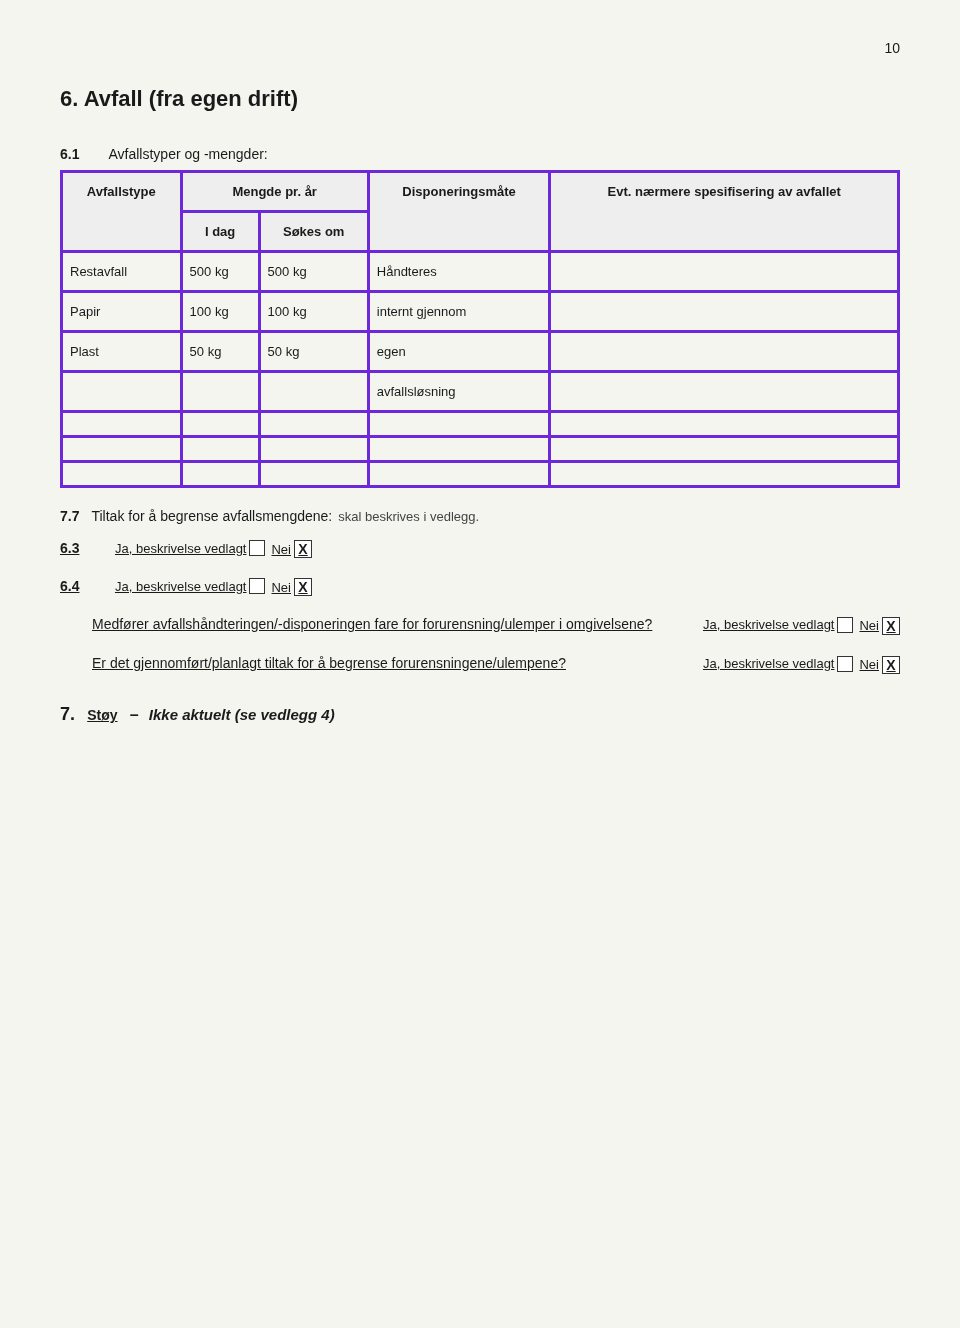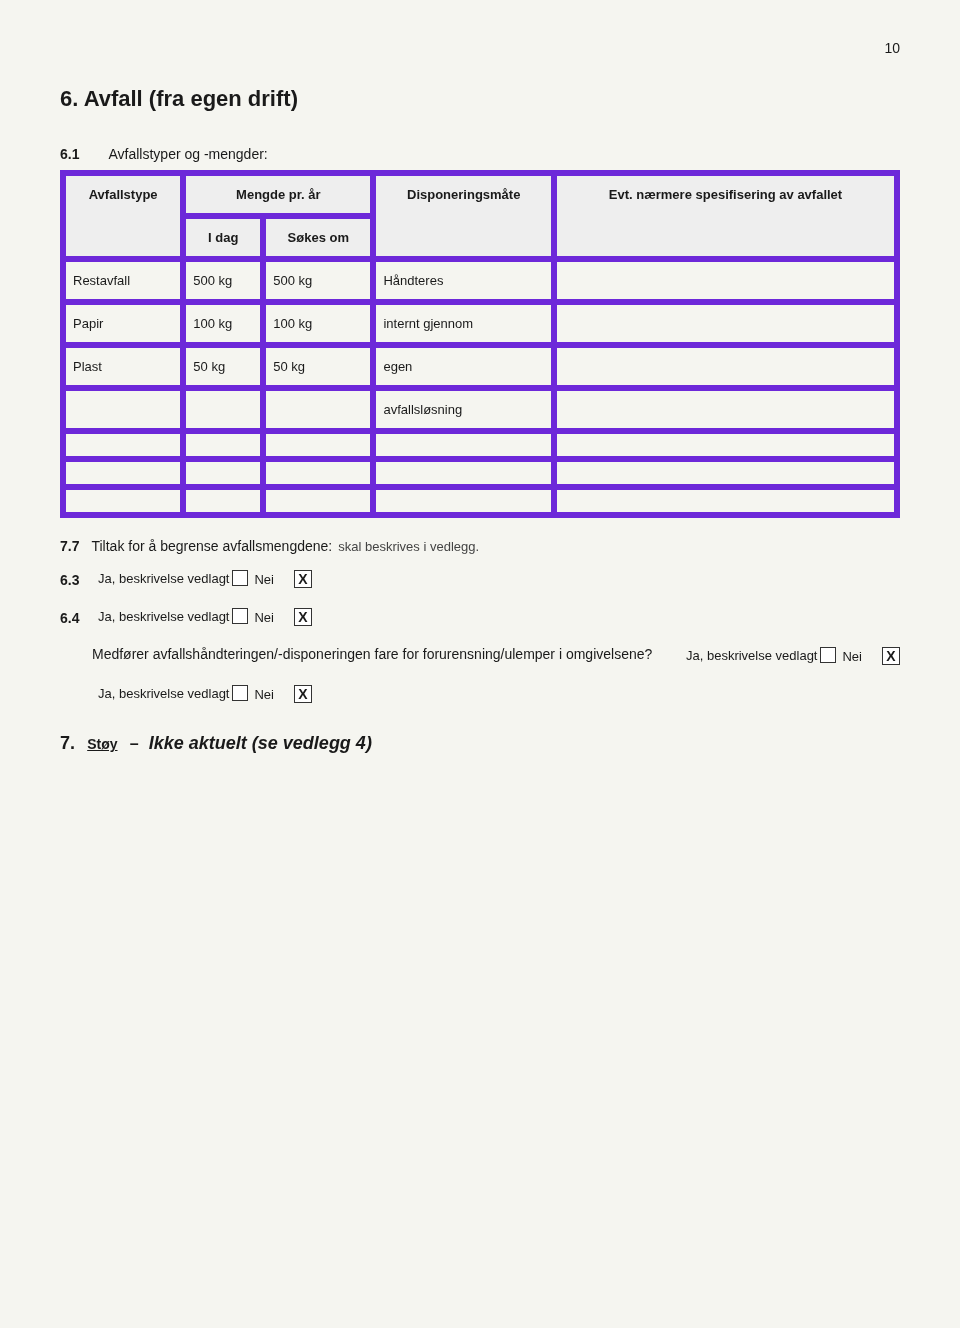--- a/index.html
+++ b/index.html
@@ -33,21 +33,21 @@
     }
 
     
     .waste-table {
       width: 100%;
       border-collapse: collapse;
       margin-bottom: 20px;
       font-size: 13px;
     }
     .waste-table th, .waste-table td {
-      border: 6px solid #6d28d9;
+      border: 3px solid #6d28d9;
       padding: 11px 7px;
       vertical-align: top;
     }
     .waste-table th {
       background: #eee;
       font-weight: bold;
       text-align: center;
     }
     .waste-table td {
       text-align: left;
@@ -71,22 +71,23 @@
       background: #fff;
       vertical-align: middle;
       text-align: center;
       line-height: 16px;
       font-weight: bold;
       font-size: 14px;
     }
 
     .inline-row {
       display: flex;
-      align-items: flex-end;
+      align-items: center;
       margin-bottom: 10px;
+      text-decoration: underline;
     }
     .q-number {
       font-weight: bold;
       min-width: 32px;
       font-size: 14px;
     }
     .q-text {
       flex: 1;
       font-size: 14px;
       line-height: 1.5;
@@ -101,21 +102,21 @@
       justify-content: flex-end;
     }
     .ja-group {
       display: flex;
       align-items: center;
       gap: 3px;
     }
     .nei-group {
       display: flex;
       align-items: center;
-      gap: 20px;
+      gap: 3px;
     }
 
     .section-6-2 {
       display: flex;
       gap: 6px;
       margin-bottom: 14px;
       align-items: baseline;
     }
 
     .bottom-section {
@@ -127,21 +128,21 @@
       font-size: 18px;
       margin-right: 8px;
     }
     .bottom-section .title {
       font-size: 14px;
       font-weight: bold;
       text-decoration: underline;
     }
     .bottom-section .not-relevant {
       font-style: italic;
-      font-size: 18px;
+      font-size: 15px;
       text-align: right;
     }
   </style>
 </head>
 <body>
 
 <div class="page-number">10</div>
 
 <div class="section-heading">6.   Avfall (fra egen drift)</div>
 
@@ -258,20 +259,21 @@
       <div class="checkbox"></div>
     </div>
     <div class="nei-group">
       <span>Nei</span>
       <div class="checkbox-x">X</div>
     </div>
   </div>
 </div>
 
 <div class="inline-row" style="margin-bottom:18px; margin-left:32px;">
+  <span class="q-text">Er det gjennomført/planlagt tiltak for å begrense forurensningene/ulempene?</span>
   <div class="q-answer">
     <div class="ja-group">
       <span style="text-align:right;">Ja, beskrivelse vedlagt</span>
       <div class="checkbox"></div>
     </div>
     <div class="nei-group">
       <span>Nei</span>
       <div class="checkbox-x">X</div>
     </div>
   </div>

